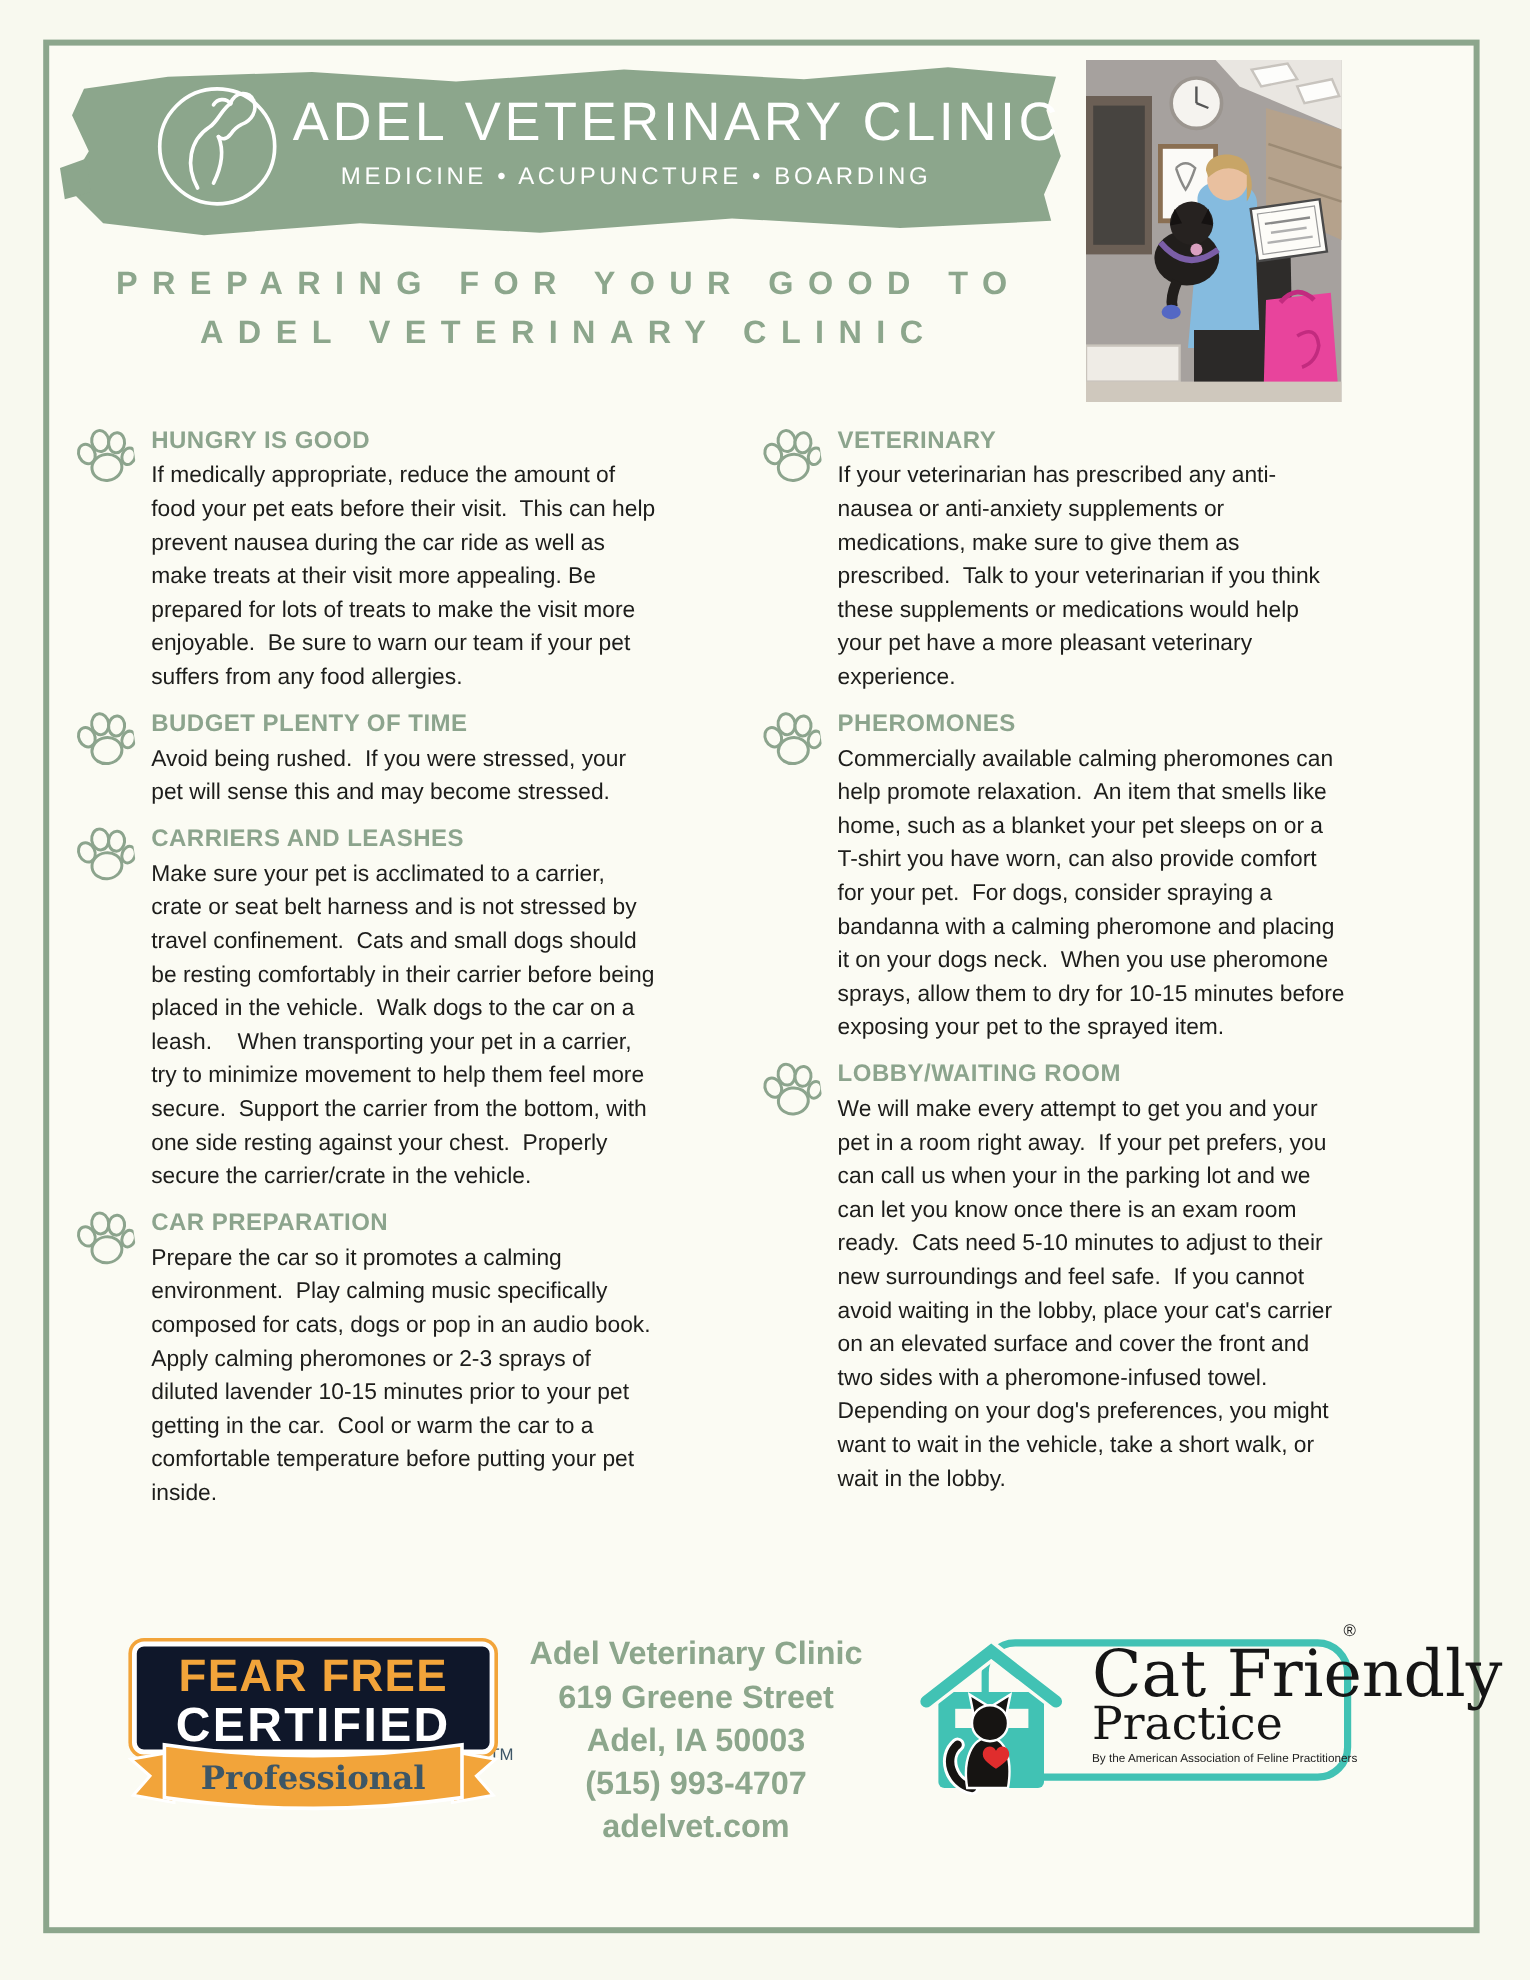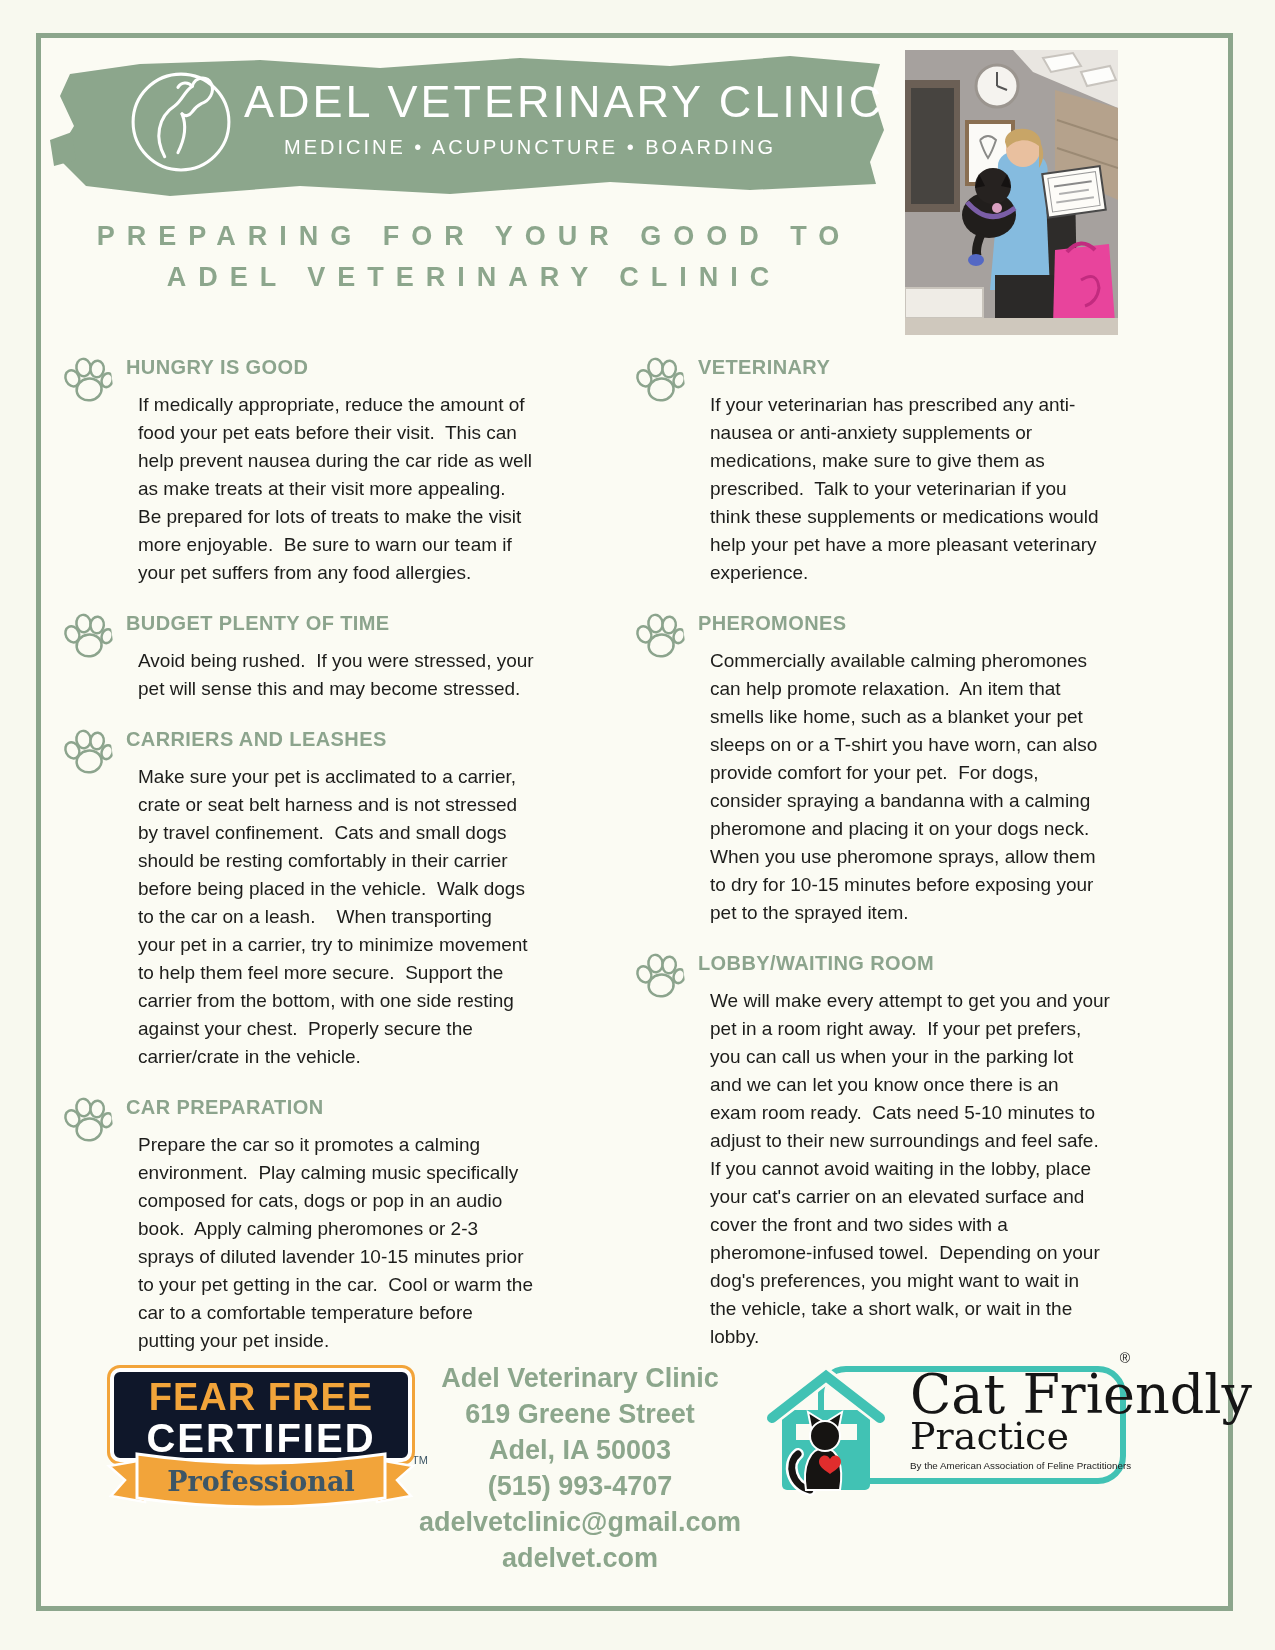--- a/index.html
+++ b/index.html
@@ -32,32 +32,32 @@
   .photo svg { width:100%; height:100%; display:block; }
   
   .col { position:absolute; top:356px; }
   .col-left  { left:62px;  width:484px; }
   .col-right { left:634px; width:488px; }
   .section { display:flex; align-items:flex-start; margin-bottom:13px; }
   .paw { flex:0 0 50px; margin-right:14px; margin-top:1px; }
   .paw svg { width:50px; height:47px; transform:rotate(-8deg); display:block; }
   .sec-text { flex:1; }
   .sec-head { color:#8CA48D; font-weight:700; font-size:20px; letter-spacing:.4px; margin:0 0 4px 0; }
-  .sec-body { color:#1D1D1B; font-size:19px; line-height:28px; margin:12px; white-space:pre-wrap; }
+  .sec-body { color:#1D1D1B; font-size:19px; line-height:28px; margin:0; white-space:pre-wrap; }
   
   .ff-badge { position:absolute; left:110px; top:1368px; width:302px; }
   .ff-shield {
     position:relative; z-index:1; height:94px; box-sizing:border-box;
     background:#0f172a; border:4px solid #FFFFFF; border-radius:10px;
     box-shadow:0 0 0 3px #F2A43A; text-align:center; padding-top:5px;
   }
   .ff-line1 { color:#F2A43A; font-size:38px; font-weight:800; letter-spacing:1px; line-height:41px; white-space:nowrap; }
   .ff-line2 { color:#FFFFFF; font-size:40px; font-weight:800; letter-spacing:2px; line-height:41px; white-space:nowrap; }
   .ff-ribbon { position:absolute; left:-9px; top:80px; width:320px; height:66px; z-index:2; }
-  .ff-tm { position:absolute; right:-16px; top:86px; font-size:11px; color:#3D5666; }
+  .ff-tm { position:absolute; right:-16px; top:86px; font-size:14px; color:#3D5666; }
   .contact {
     position:absolute; left:400px; top:1360px; width:360px; text-align:center;
     color:#8CA68C; font-weight:700; font-size:27px; line-height:36px;
   }
   .cfp { position:absolute; left:760px; top:1358px; width:372px; height:144px; }
   .cfp-box {
     position:absolute; left:58px; top:8px; width:308px; height:118px; box-sizing:border-box;
     border:6px solid #41C2B4; border-radius:28px;
   }
   .cfp-house { position:absolute; left:0; top:4px; width:134px; height:138px; }
@@ -280,21 +280,20 @@
       <text x="160" y="43" text-anchor="middle" font-family="DejaVu Serif, serif" font-size="27" font-weight="600" fill="#3D5666">Professional</text>
     </svg>
     <span class="ff-tm">TM</span>
   </div>
 
   <div class="contact">
     <div>Adel Veterinary Clinic</div>
     <div>619 Greene Street</div>
     <div>Adel, IA 50003</div>
     <div>(515) 993-4707</div>
-    <div>adelvetclinic@gmail.com</div>
     <div>adelvet.com</div>
   </div>
 
   <div class="cfp">
     <div class="cfp-box"></div>
     <svg class="cfp-house" viewBox="0 0 134 138">
       <rect x="22" y="48" width="88" height="80" rx="5" fill="#41C2B4"></rect>
       <rect x="36" y="62" width="19" height="16" fill="#FBFBF3"></rect>
       <rect x="78" y="62" width="19" height="16" fill="#FBFBF3"></rect>
       <path d="M14,54 L66,14 L118,54" fill="none" stroke="#FBFBF3" stroke-width="16" stroke-linecap="round"></path>

